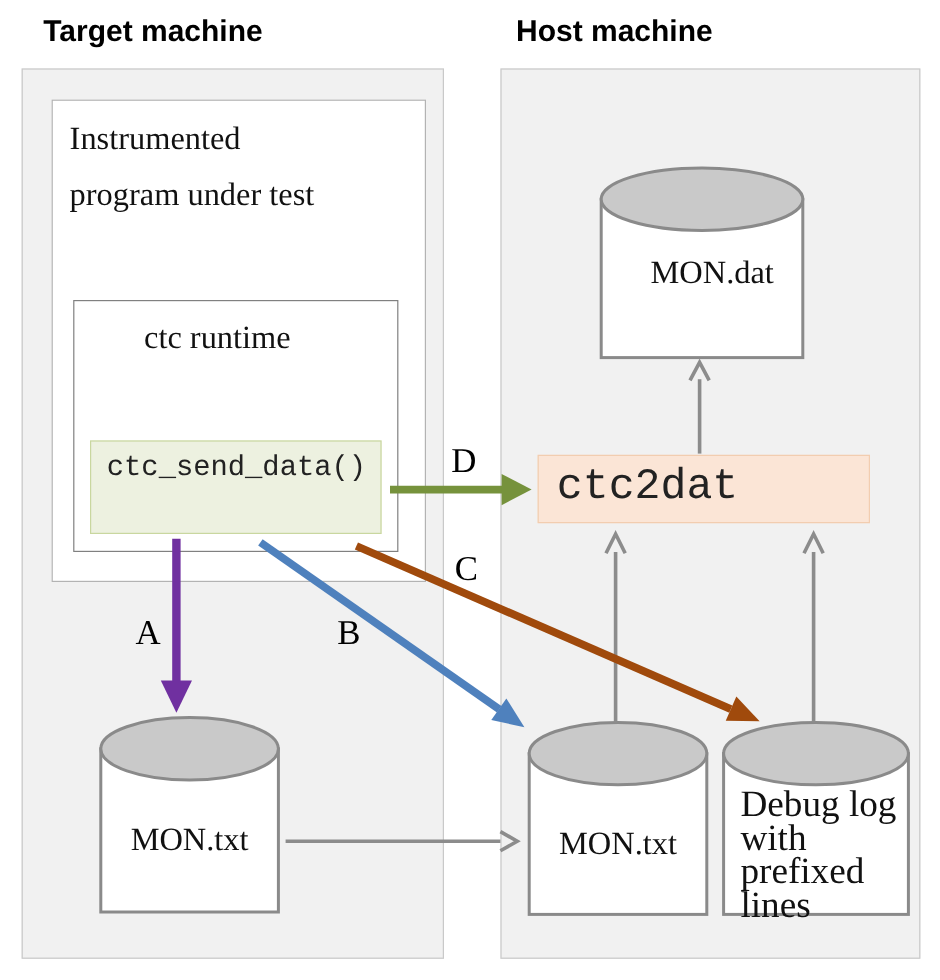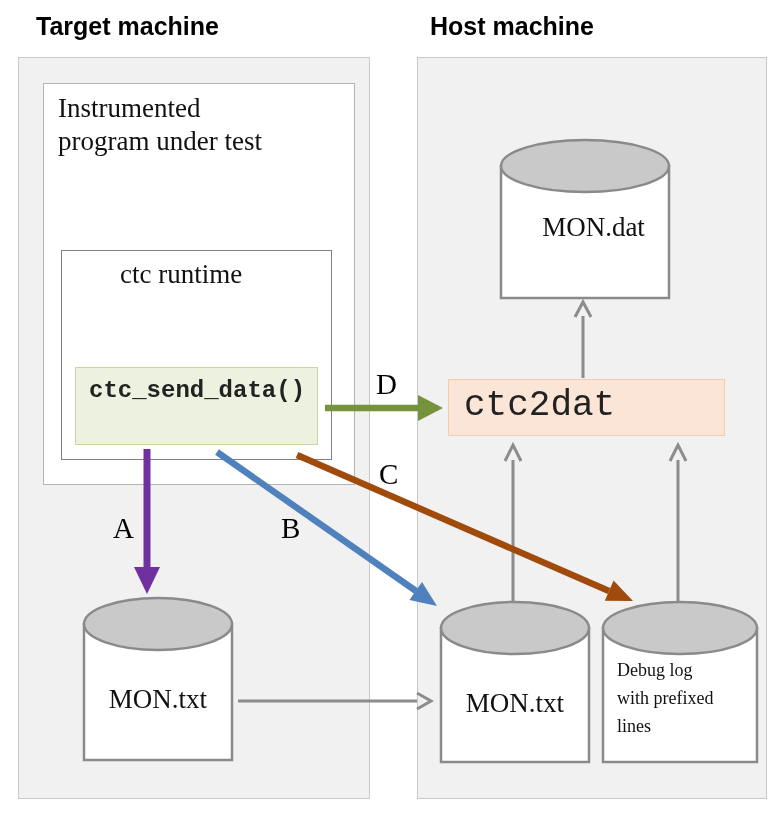--- a/index.html
+++ b/index.html
@@ -19,24 +19,24 @@
   .inner-white-box { background:#ffffff; z-index:1; }
   .box-instrumented { border:1px solid var(--inner-box-border); }
   .box-runtime     { border:1px solid var(--runtime-box-border); }
   .box-senddata {
     background:var(--green-box-bg); border:1px solid var(--green-box-border); z-index:1;
   }
   .box-ctc2dat {
     background:var(--peach-box-bg); border:1px solid var(--peach-box-border); z-index:1;
   }
 
-  .serif-label { font-size:27px; color:#111; line-height:33px; white-space:pre-line; z-index:3; }
+  .serif-label { font-size:27px; color:#111; line-height:47px; white-space:pre-line; z-index:3; }
   .mono-label  { font-family:"Liberation Mono", monospace; color:#222; z-index:3; white-space:nowrap; }
   .cyl-label   { font-size:27px; color:#111; text-align:center; z-index:3; }
-  .debug-label { font-size:18px; line-height:28px; color:#111; white-space:pre-line; z-index:3; }
+  .debug-label { font-size:31px; line-height:28px; color:#111; white-space:pre-line; z-index:3; }
   .arrow-letter{ font-size:29px; color:#000; z-index:4; }
 
   #shapes { position:absolute; left:0; top:0; z-index:2; pointer-events:none; }
 
   .cyl-body { fill:#ffffff; stroke:var(--cylinder-border); stroke-width:2.5; }
   .cyl-top  { fill:var(--cylinder-top);  stroke:var(--cylinder-border); stroke-width:2.5; }
 
   .a-line { stroke:var(--arrow-a); stroke-width:7; }   .a-head { fill:var(--arrow-a); }
   .b-line { stroke:var(--arrow-b); stroke-width:6.5; } .b-head { fill:var(--arrow-b); }
   .c-line { stroke:var(--arrow-c); stroke-width:6.5; } .c-head { fill:var(--arrow-c); }
@@ -56,21 +56,21 @@
   <div class="abs machine-panel" style="left:417px; top:57px; width:350px; height:742px;"></div>
 
   <div class="abs inner-white-box box-instrumented" style="left:43px; top:83px; width:312px; height:402px;"></div>
   <div class="abs serif-label" style="left:58px; top:92px;">Instrumented
 program under test</div>
 
   <div class="abs inner-white-box box-runtime" style="left:61px; top:250px; width:271px; height:210px;"></div>
   <div class="abs serif-label" style="left:76px; top:258px;margin-left:44px;">ctc runtime</div>
 
   <div class="abs box-senddata" style="left:75px; top:367px; width:243px; height:78px;"></div>
-  <div class="abs mono-label" style="left:89px; top:377px; font-size:24px;font-weight:bold;">ctc_send_data()</div>
+  <div class="abs mono-label" style="left:89px; top:377px; font-size:24px;">ctc_send_data()</div>
 
   <div class="abs box-ctc2dat" style="left:448px; top:379px; width:277px; height:57px;"></div>
   <div class="abs mono-label" style="left:464px; top:385px; font-size:36px;">ctc2dat</div>
 
   <svg id="shapes" width="783" height="817" viewBox="0 0 783 817">
 
     <g>
       <rect class="cyl-body" x="501" y="166" width="168" height="132"></rect>
       <ellipse class="cyl-top" cx="585" cy="166" rx="84" ry="26"></ellipse>
     </g>

